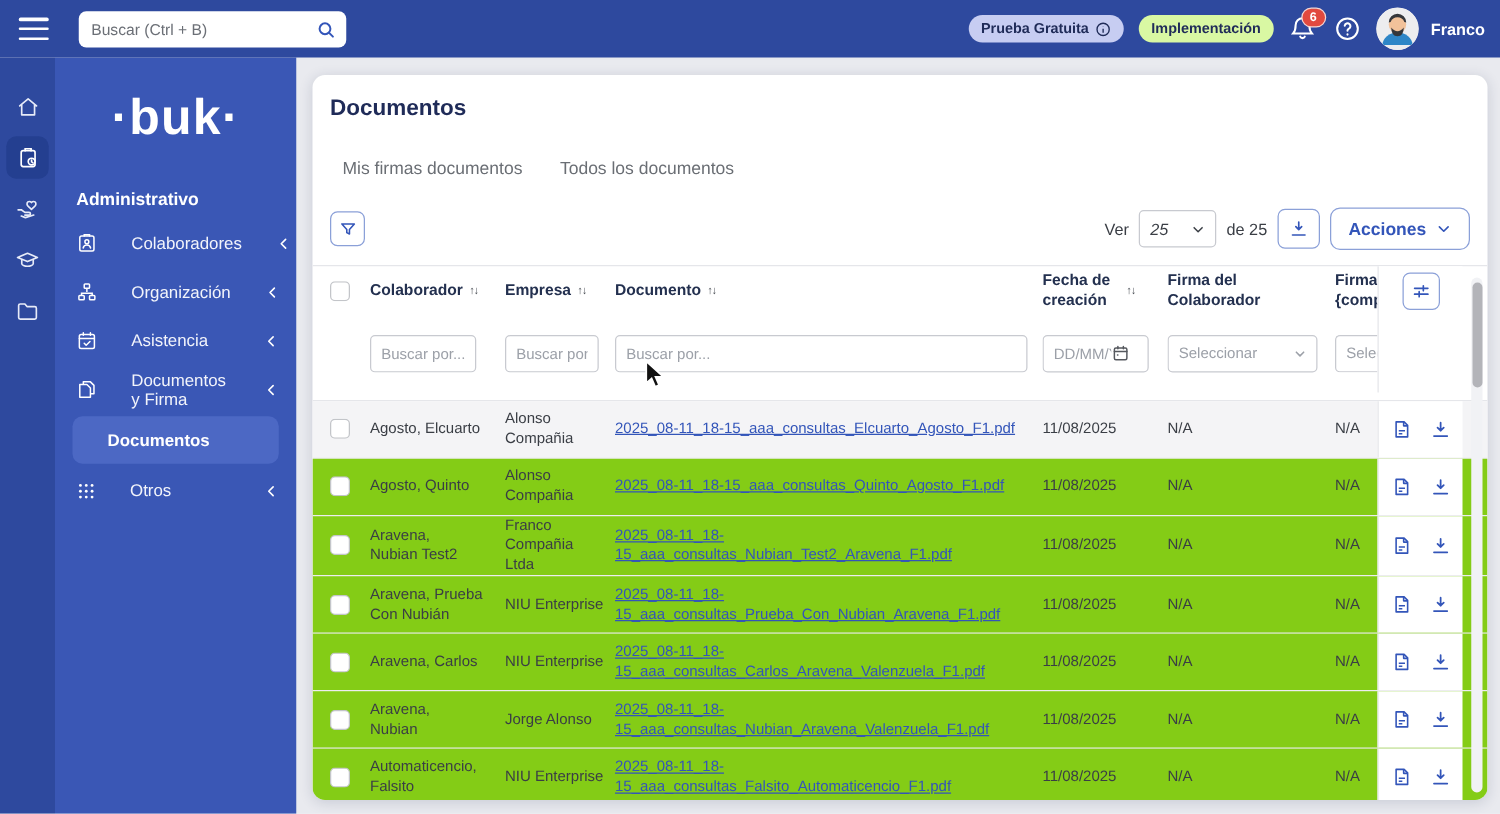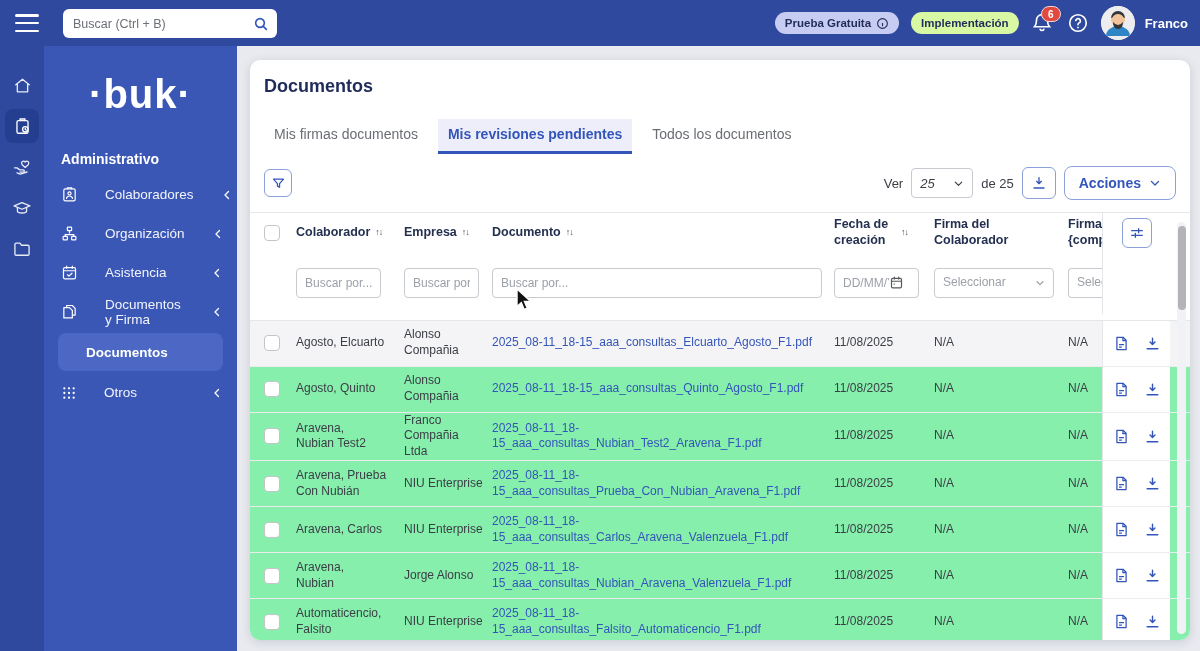--- a/index.html
+++ b/index.html
@@ -52,42 +52,42 @@
   .tb-text { font-size:13px; color:#3A3E45; }
   .mini-select { width:62px; height:30px; border:1px solid #C8CAD0; border-radius:4px; display:flex; align-items:center; justify-content:space-between; padding:0 8px; font-size:13px; color:#3A3E45; cursor:pointer; background:#fff;font-style:italic; }
   .dl-btn { width:34px; height:32px; }
   .acciones-btn { height:34px; border:1px solid #8BA0D8; border-radius:8px; background:#fff; color:#3355B9; font-size:14px; font-weight:600; display:flex; align-items:center; gap:8px; padding:4px 14px; cursor:pointer; }
 
   
   .table { margin-top:12px; }
   .trow, .thead-row, .tfilter-row { display:flex; align-items:center; }
   .thead-row { border-top:1px solid #E5E6EA; min-height:40px; align-items:center; }
   .tfilter-row { min-height:37px; padding-bottom:6px; border-bottom:1px solid #E5E6EA; }
-  .trow { min-height:46px; border-bottom:1px solid #ECECEF; background:#86efac; }
+  .trow { min-height:46px; border-bottom:1px solid #ECECEF; background:#84cc16; }
   .trow.hover { background:#F4F4F6;justify-content:center; }
   .cell { padding-right:8px; font-size:12px; color:#3A3E45; line-height:1.32; white-space:pre-line; overflow:hidden; }
   .c-cb { width:46px; padding-left:14px; display:flex; align-items:center; }
   .c-colab { width:108px; }
   .c-emp { width:88px; }
   .c-doc { width:342px; }
   .c-fecha { width:100px; }
   .c-f1 { width:134px; }
   .c-f2 { width:34px; padding-right:0; }
   .c-pin { width:68px; align-self:stretch; background:#fff; border-left:1px solid #E5E6EA; display:flex; align-items:center; justify-content:center; gap:14px; padding-right:0; }
   .c-strip { width:20px; align-self:stretch; padding:0; }
   .th { font-weight:bold; color:#23304F; font-size:12.5px; display:flex; align-items:center; gap:5px; line-height:1.25; }
   .sort { font-size:9px; color:#4A4E55; letter-spacing:-1px; font-weight:normal; }
   .checkbox { width:16px; height:16px; border:1.5px solid #C3C5C9; border-radius:4px; background:#fff; cursor:pointer; }
   .f-input { height:30px; border:1px solid #C8CAD0; border-radius:4px; font-size:12px; color:#3a3e45; padding:0 8px; outline:none; font-family:"Liberation Sans",sans-serif; background:#fff; }
   .f-input::placeholder { color:#9CA0A8; }
   .date-wrap { width:85px; height:30px; border:1px solid #C8CAD0; border-radius:4px; display:flex; align-items:center; padding:0 6px 0 8px; background:#fff; }
   .date-wrap input { border:none; outline:none; width:46px; font-size:12px; color:#3a3e45; font-family:"Liberation Sans",sans-serif; }
   .date-wrap input::placeholder { color:#9CA0A8; }
   .f-select { height:30px; border:1px solid #C8CAD0; border-radius:4px; display:flex; align-items:center; justify-content:space-between; padding:0 8px; font-size:12px; color:#9CA0A8; background:#fff; cursor:pointer; }
-  .link { color:#3355B9; text-decoration-color:#3355B9; cursor:pointer; }
+  .link { color:#3355B9; text-decoration:underline; text-decoration-color:#3355B9; cursor:pointer; }
   .settings-btn { width:30px; height:30px; border-radius:6px; }
   .row-icon { color:#3355B9; cursor:pointer; display:flex; }
 
   
   .scroll-track { position:absolute; right:4px; top:162px; width:9px; bottom:6px; background:#F1F2F5; border-radius:5px; }
   .scroll-thumb { position:absolute; top:4px; left:0.5px; width:8px; height:84px; background:#B3B4B9; border-radius:4px; cursor:grab; }
 
   .cursor { position:absolute; left:514px; top:288px; z-index:50; pointer-events:none; }
   svg { display:block; }
 </style>
@@ -277,21 +277,20 @@
   </div>
 </div>
 
 <div class="main-bg"></div>
 
 <div class="card">
   <div class="page-title">Documentos</div>
 
   <div class="tabs">
     <div class="tab">Mis firmas documentos</div>
-    <div class="tab active">Mis revisiones pendientes</div>
     <div class="tab">Todos los documentos</div>
   </div>
 
   <div class="toolbar">
     <div class="icon-btn filter-btn">
       <svg width="15" height="15" viewBox="0 0 24 24" fill="none" stroke="#3355B9" stroke-width="2" stroke-linejoin="round">
           <path d="M4 5h16l-6.3 7.2V18l-3.4-1.8v-4z"></path>
         </svg>
     </div>
     <div class="toolbar-right">

